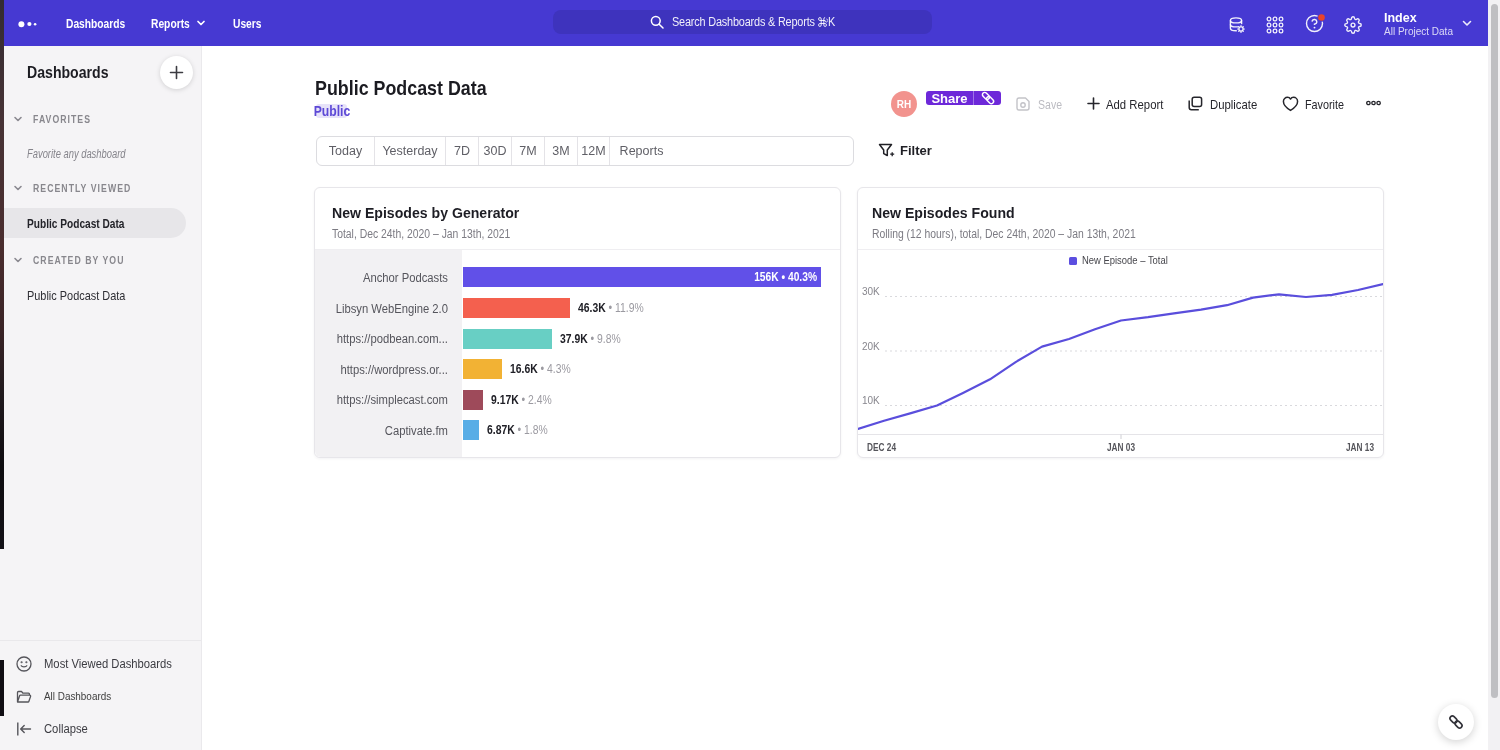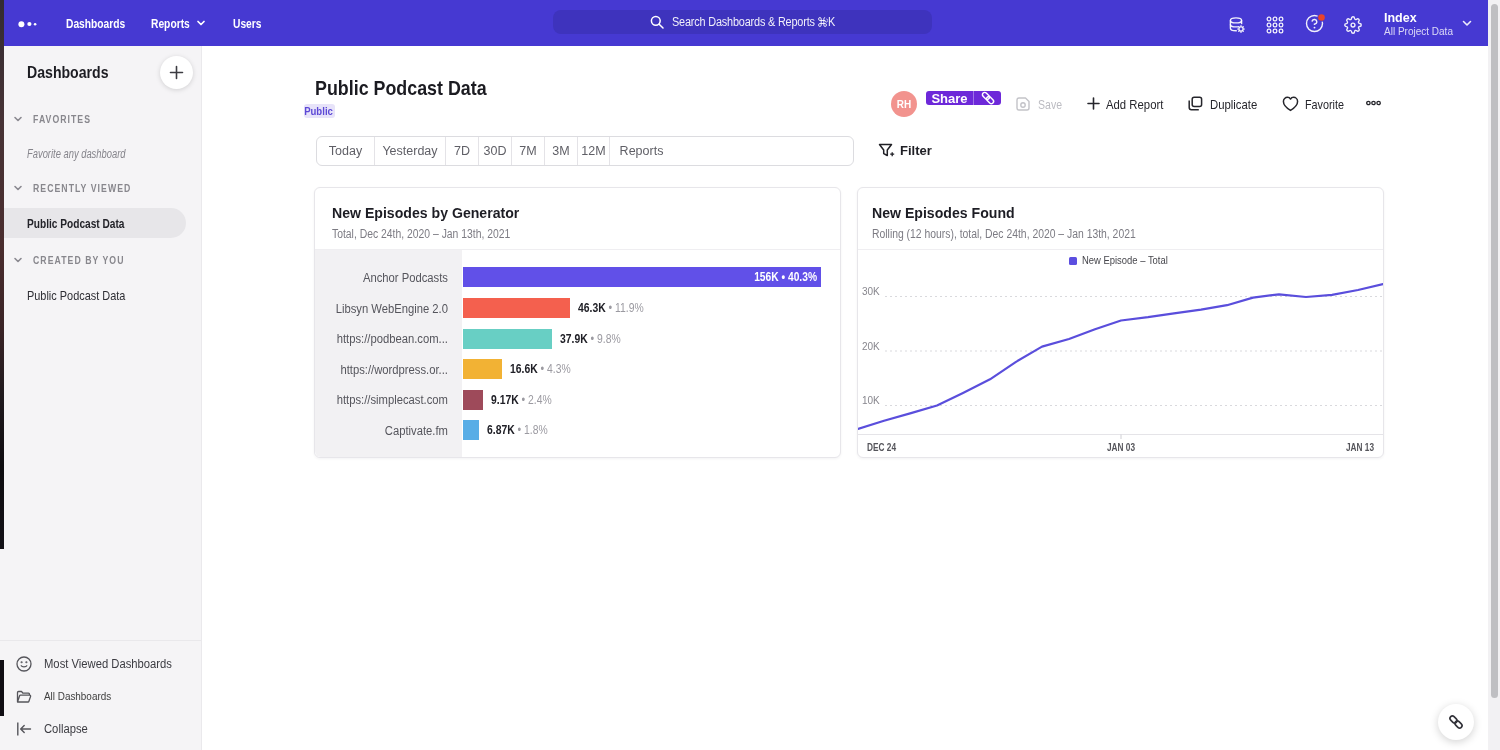--- a/index.html
+++ b/index.html
@@ -140,21 +140,21 @@
   </svg>
   <div class="abs" style="left:44px;top:644px;font-size:11px;font-weight:500;color:#404040"><span class="cx" style="transform:scaleX(0.9)">All Dashboards</span></div>
   <svg class="abs" style="left:16px;top:675px" width="16" height="16" viewBox="0 0 16 16" fill="none" stroke="#55555b" stroke-width="1.4">
     <path d="M1.8 1.5 V14.5"></path>
     <path d="M14.5 8 H5 M8.2 4.5 L4.7 8 L8.2 11.5" stroke-linecap="round" stroke-linejoin="round"></path>
   </svg>
   <div class="abs" style="left:44px;top:676px;font-size:12.5px;font-weight:500;color:#3b3b41"><span class="cx" style="transform:scaleX(0.9)">Collapse</span></div>
 </div>
 
 <div class="abs" style="left:315px;top:76px;font-size:21px;font-weight:bold;color:#1b1b21;transform:scaleX(0.85);transform-origin:left center;white-space:nowrap">Public Podcast Data</div>
-<div class="abs flex" style="left:304px;top:104px;width:31px;height:14px;justify-content:flex-end;background:#e7e3f9;border-radius:3px;font-size:11px;font-weight:bold;color:#5d49d6">
+<div class="abs flex" style="left:316px;top:104px;width:31px;height:14px;justify-content:center;background:#e7e3f9;border-radius:3px;font-size:14px;font-weight:bold;color:#5d49d6">
     <span style="transform:scaleX(0.87)">Public</span>
   </div>
 
 <div class="abs flex" style="left:891px;top:91px;width:26px;height:26px;border-radius:50%;background:#f2938e;color:#fff;font-size:10px;font-weight:bold;justify-content:center">RH</div>
 <div class="abs flex" style="left:926px;top:91px;width:75px;height:14px;background:#6d28d9;border-radius:3px">
   <div class="flex" style="width:48px;height:100%;justify-content:center;color:#fff;font-size:13px;font-weight:bold;border-right:1px solid rgba(255,255,255,0.35)">Share</div>
   <svg style="margin-left:6px" width="16" height="16" viewBox="0 0 24 24" fill="none" stroke="#fff" stroke-width="2.2">
       <g transform="rotate(45 12 12)">
         <rect x="1.6" y="8.6" width="12" height="6.8" rx="3.4"></rect>
         <rect x="10.4" y="8.6" width="12" height="6.8" rx="3.4"></rect>

